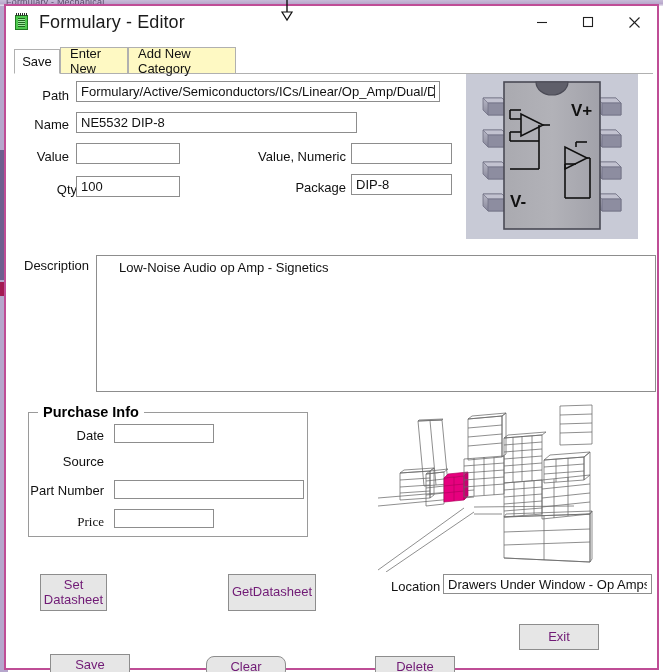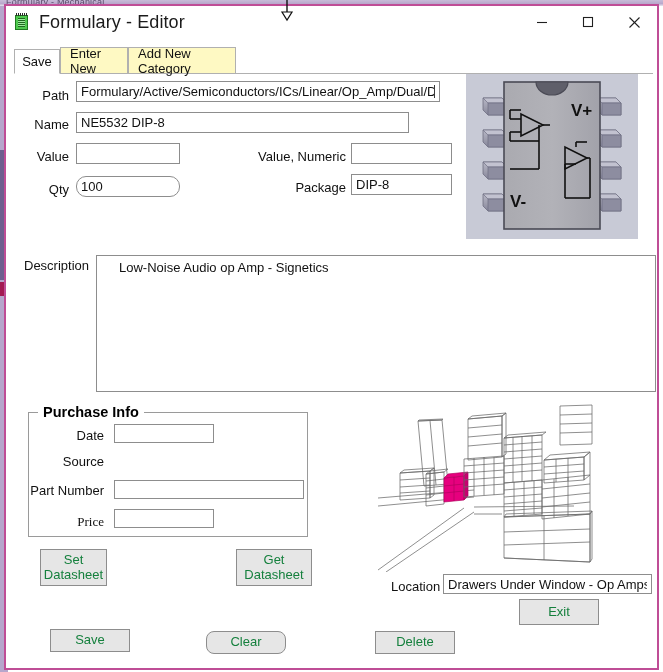--- a/index.html
+++ b/index.html
@@ -200,25 +200,26 @@
     line-height: 1.25;
   }
 
   .btn {
     position: absolute;
     box-sizing: border-box;
     background: #e6e6e6;
     border: 1px solid #8d8d8d;
     font-family: "Liberation Sans", sans-serif;
     font-size: 13px;
-    color: #15803d;
+    color: #701a75;
     display: flex; align-items: center; justify-content: center;
     text-align: left;
     line-height: 1.15;
     cursor: default;
+    margin-top: 25px;
   }
 
   
   #purchase-group {
     position: absolute;
     left: 22px; top: 406px;
     width: 280px; height: 125px;
     border: 1px solid #9a9a9a;
     box-sizing: border-box;
   }
@@ -304,36 +305,36 @@
       </div>
     </div>
 
     <div class="lbl right" style="left:6px; top:82px; width:57px;">Path</div>
     <div class="fld" style="left:70px; top:75px; width:364px; height:21px;">
       <span class="txt">Formulary/Active/Semiconductors/ICs/Linear/Op_Amp/Dual/Dual-Audio/</span>
         <span class="caret"></span>
     </div>
 
     <div class="lbl right" style="left:6px; top:111px; width:57px;">Name</div>
-    <div class="fld" style="left:70px; top:106px; width:333px; height:21px;">
+    <div class="fld" style="left:70px; top:106px; width:281px; height:21px;">
       <span class="txt">NE5532 DIP-8</span>
     </div>
 
     <div class="lbl right" style="left:6px; top:143px; width:57px;">Value</div>
     <div class="fld" style="left:70px; top:137px; width:104px; height:21px;">
       <span class="txt"></span>
     </div>
 
     <div class="lbl right" style="left:200px; top:143px; width:140px;">Value, Numeric</div>
     <div class="fld" style="left:345px; top:137px; width:101px; height:21px;">
       <span class="txt"></span>
     </div>
 
-    <div class="lbl right" style="left:6px; top:176px; width:57px;">Qty</div>
-    <div class="fld" style="left:70px; top:170px; width:104px; height:21px;border-radius:10px;">
+    <div class="lbl right" style="left:14px; top:176px; width:57px;">Qty</div>
+    <div class="fld" style="left:70px; top:170px; width:104px; height:21px;">
       <span class="txt">100</span>
     </div>
 
     <div class="lbl right" style="left:200px; top:174px; width:140px;">Package</div>
     <div class="fld" style="left:345px; top:168px; width:101px; height:21px;">
       <span class="txt">DIP-8</span>
     </div>
 
     <div id="ic-image">
       <svg width="172" height="165" viewBox="0 0 172 165">
@@ -451,21 +452,21 @@
 
     <div class="lbl right" style="left:20px; top:508px; width:78px;font-family:Liberation Serif, serif;">Price</div>
     <div class="fld" style="left:108px; top:503px; width:100px; height:19px;">
       <span class="txt"></span>
     </div>
 
     <div class="btn" style="left:34px; top:543px; width:67px; height:37px; flex-direction:column;">
       <span>Set</span>
       <span>Datasheet</span>
     </div>
-    <div class="btn" style="left:230px; top:543px; width:76px; height:37px; flex-direction:column;">
+    <div class="btn" style="left:222px; top:543px; width:88px; height:37px; flex-direction:row;">
       <span>Get</span>
       <span>Datasheet</span>
     </div>
 
     <div id="room-sketch">
       <svg width="248" height="170" viewBox="0 0 248 170">
         <rect x="0" y="0" width="248" height="170" fill="#ffffff"></rect>
         <g stroke="#6a6a6a" stroke-width="0.75" fill="none" stroke-linejoin="round">
 
           <line x1="0" y1="96" x2="96" y2="88"></line>

